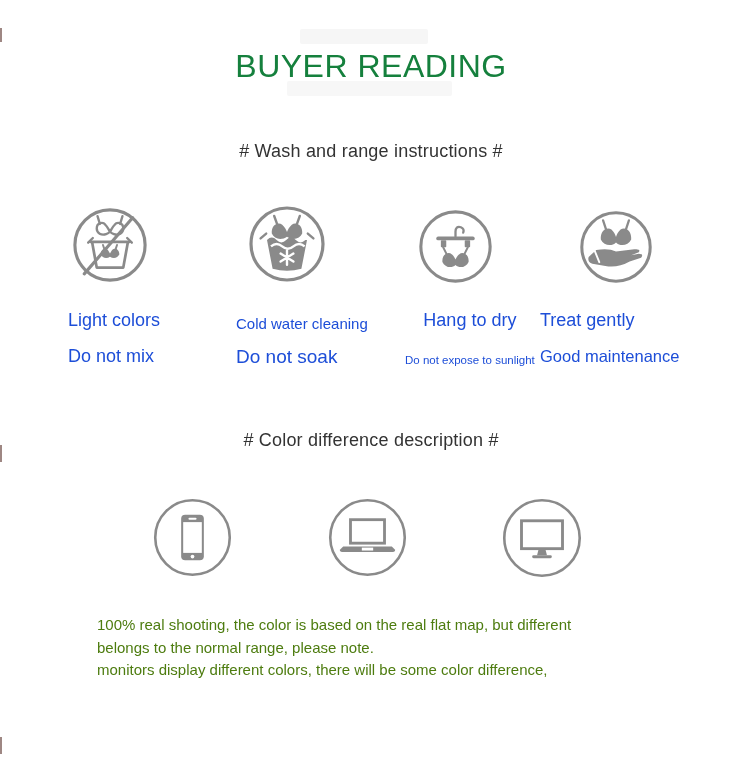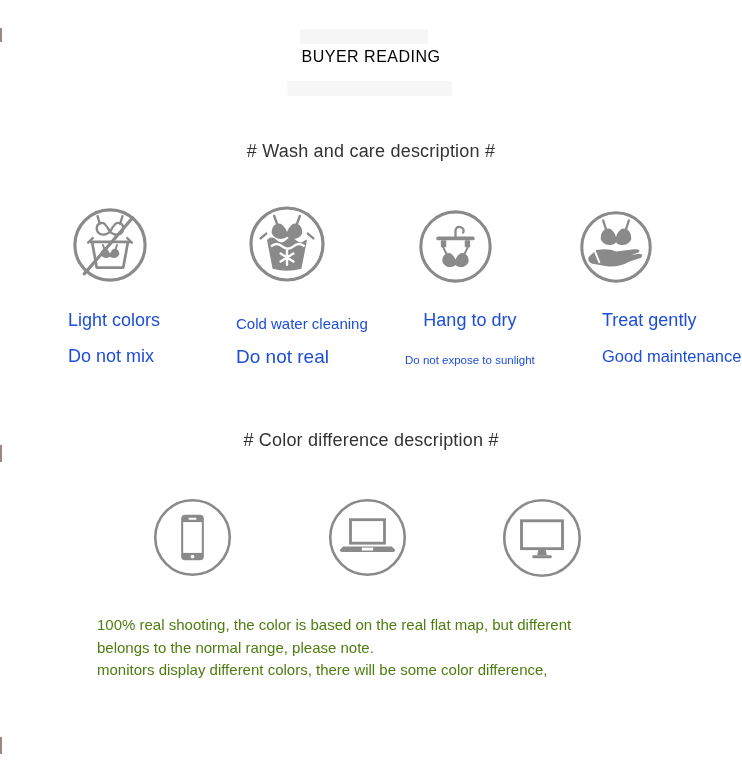--- a/index.html
+++ b/index.html
@@ -7,21 +7,21 @@
   body{
     width:742px;height:776px;position:relative;background:#ffffff;
     font-family:"Liberation Sans", sans-serif;overflow:hidden;color:#333;
   }
   .abs{position:absolute;}
   .centered{left:0;right:0;text-align:center;}
 
   .ghost{background:#f6f6f6;border-radius:2px;}
 
   .page-title{
-    top:48px;font-size:16px;font-weight:500;color:#000000;letter-spacing:.5px;
+    top:48px;font-size:32px;font-weight:500;color:#15803d;letter-spacing:.5px;
   }
   .section-heading{
     font-size:18px;color:#333;letter-spacing:.2px;
   }
   .wash-heading{top:141px;}
   .color-heading{top:430px;}
 
   .icon-circle{display:block;}
 
   .wash-col{position:absolute;top:309px;color:#1d4ed8;white-space:nowrap;}
@@ -48,21 +48,21 @@
 
 <div class="abs ghost" style="left:300px;top:29px;width:128px;height:15px;"></div>
 <div class="abs ghost" style="left:287px;top:81px;width:165px;height:15px;background:#f7f7f7;"></div>
 
 <div class="abs edge-mark" style="top:28px;height:14px;"></div>
 <div class="abs edge-mark" style="top:445px;height:17px;"></div>
 <div class="abs edge-mark" style="top:737px;height:17px;"></div>
 
 <div class="abs centered page-title">BUYER READING</div>
 
-<div class="abs centered section-heading wash-heading"># Wash and care description #</div>
+<div class="abs centered section-heading wash-heading"># Wash and range instructions #</div>
 
 <svg class="abs icon-circle" style="left:71px;top:206px;" width="78" height="78" viewBox="0 0 100 100">
   <g stroke="#8a8a8a" fill="none" stroke-linecap="round" stroke-linejoin="round">
     <circle cx="50" cy="50" r="45" stroke-width="4"></circle>
     <path d="M33,29 C33,21 41,20 44,24 C47,27 48,30 50,33 C52,30 53,27 56,24 C59,20 67,21 67,29 C67,35 61,38 55,36 C52,35 51,34 50,33 C49,34 48,35 45,36 C39,38 33,35 33,29 Z" stroke-width="3"></path>
     <path d="M37,23 L34,13 M63,23 L66,13" stroke-width="3"></path>
     <path d="M22,47 L28,41 M78,47 L72,41" stroke-width="3"></path>
     <path d="M25,46 L75,46 M27,46 L33,79 L67,79 L73,46" stroke-width="3.5"></path>
   </g>
   <path d="M38,62 C38,55 44,53 47,56 C48,57 49,59 50,61 C51,59 52,57 53,56 C56,53 62,55 62,62 C60,67 54,68 50,65 C46,68 40,67 38,62 Z" fill="#8a8a8a"></path>
@@ -97,27 +97,27 @@
   <path d="M14,63 L24,54 Q40,51 50,56 L74,53 Q83,52 80,57 L70,61 L80,59 Q87,59 83,64 L68,69 Q52,78 36,75 L19,72 Q12,70 14,63 Z" fill="#8a8a8a"></path>
   <path d="M22,55 L28,70" stroke="#ffffff" stroke-width="2.5" stroke-linecap="round"></path>
 </svg>
 
 <div class="wash-col c1" style="left:68px;">
   <div class="wash-line1">Light colors</div>
   <div class="wash-line2">Do not mix</div>
 </div>
 <div class="wash-col c2" style="left:236px;">
   <div class="wash-line1">Cold water cleaning</div>
-  <div class="wash-line2">Do not real</div>
+  <div class="wash-line2">Do not soak</div>
 </div>
 <div class="wash-col c3" style="left:405px;text-align:center;">
   <div class="wash-line1">Hang to dry</div>
   <div class="wash-line2">Do not expose to sunlight</div>
 </div>
-<div class="wash-col c4" style="left:602px;">
+<div class="wash-col c4" style="left:540px;">
   <div class="wash-line1">Treat gently</div>
   <div class="wash-line2">Good maintenance</div>
 </div>
 
 <div class="abs centered section-heading color-heading"># Color difference description #</div>
 
 <svg class="abs icon-circle" style="left:152px;top:497px;" width="81" height="81" viewBox="0 0 100 100">
   <circle cx="50" cy="50" r="46" fill="none" stroke="#8a8a8a" stroke-width="3.2"></circle>
   <rect x="36" y="22" width="28" height="56" rx="5" fill="#8a8a8a"></rect>
   <rect x="38.5" y="31" width="23" height="38" fill="#ffffff"></rect>

